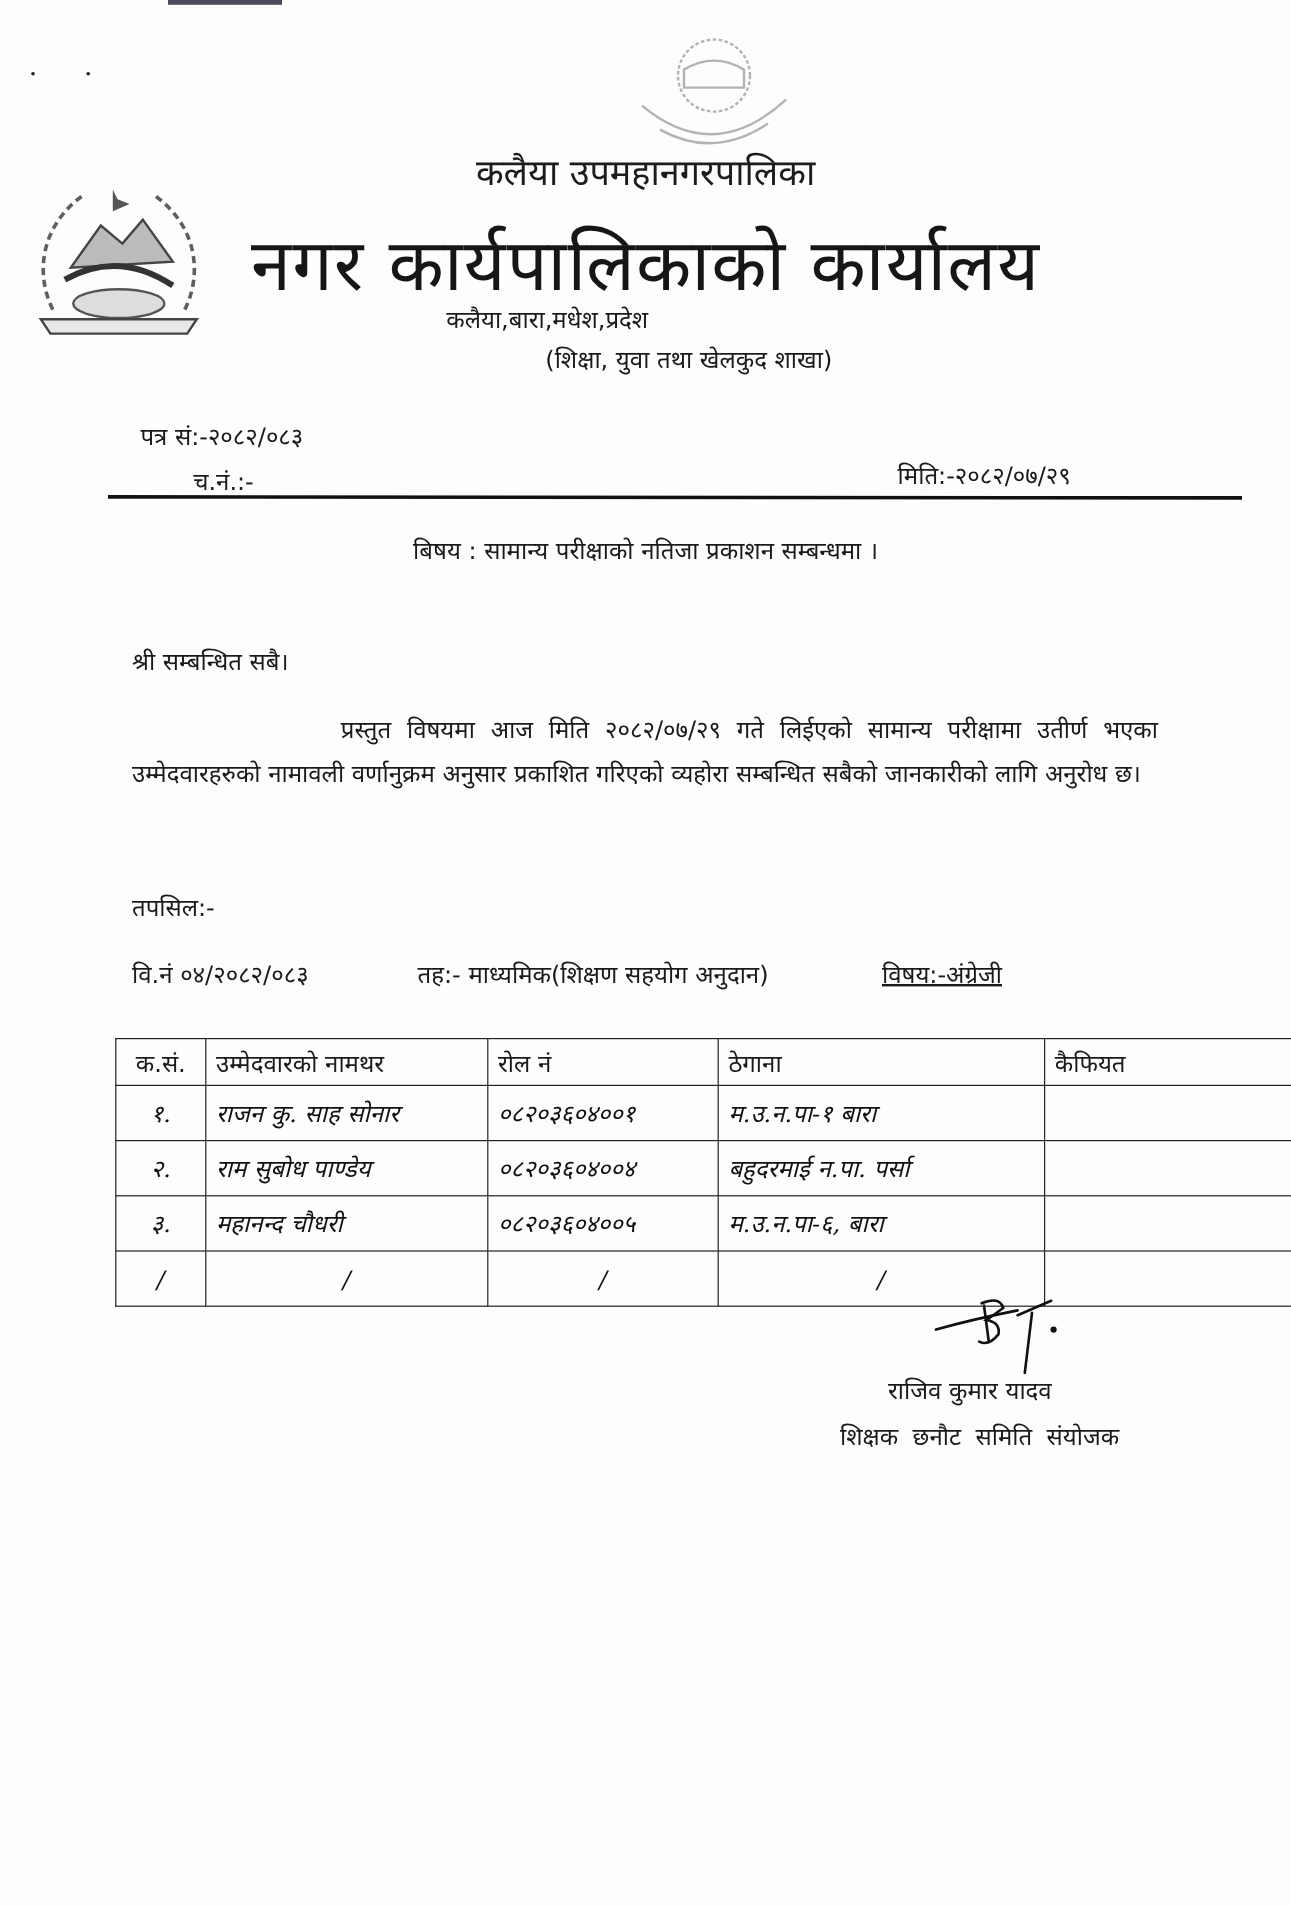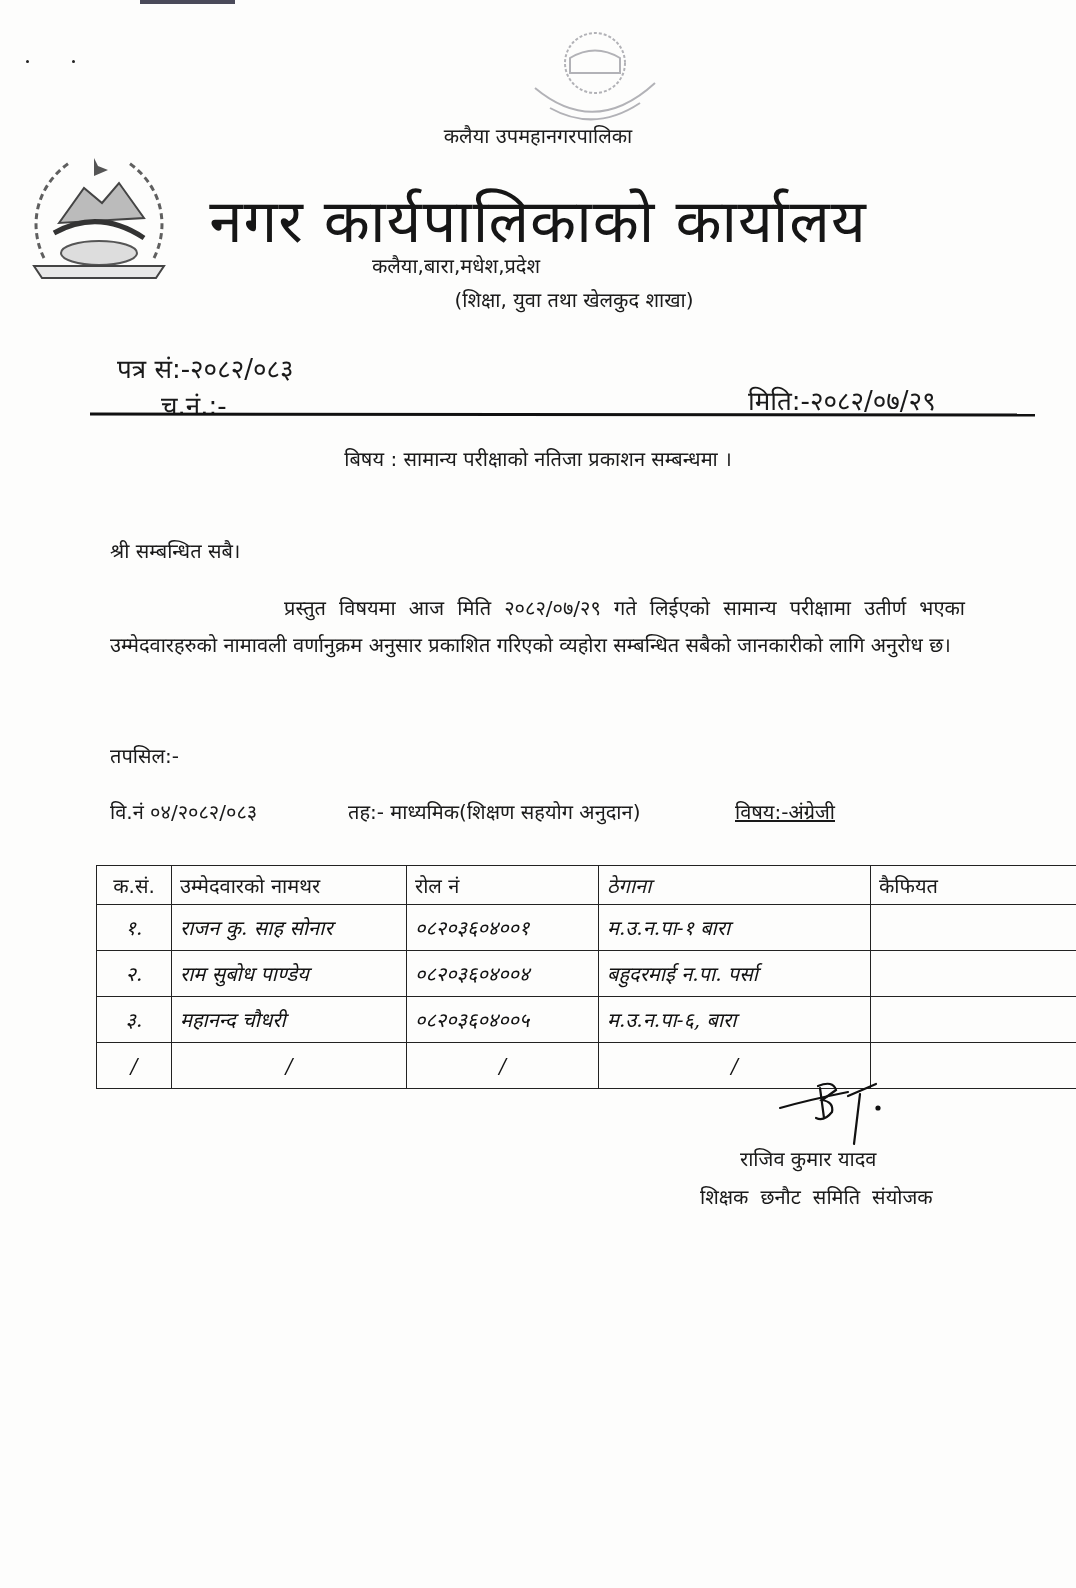--- a/index.html
+++ b/index.html
@@ -5,37 +5,37 @@
   html, body { margin:0; padding:0; }
   body {
     width:1076px; height:1588px; background:#fdfdfc; position:relative; overflow:hidden;
     font-family: "DejaVu Sans", sans-serif; color:#1a1a1a;
   }
   .abs { position:absolute; }
   .topbar { left:140px; top:0; width:95px; height:4px; background:#4a4a5a; }
   .dot { width:3px; height:3px; border-radius:50%; background:#222; }
   .emblem { left:24px; top:148px; width:150px; height:140px; }
   .seal { left:525px; top:28px; width:140px; height:110px; }
-  .h1 { left:0; width:1076px; top:122px; text-align:center; font-size:20px; color:#1c1c1c; }
+  .h1 { left:0; width:1076px; top:122px; text-align:center; font-size:30px; color:#1c1c1c; }
   .h2 { left:0; width:1076px; top:178px; text-align:center; font-size:60px; letter-spacing:1px; color:#161616; }
   .h3 { left:0; width:912px; top:252px; text-align:center; font-size:20px; }
   .h4 { left:0; width:1076px; top:286px; text-align:center; font-size:20px;padding-left:36px; }
-  .meta { font-size:26px; }
+  .meta { font-size:20px; }
   .rule { left:90px; top:413px; width:945px; height:3px; background:#111; transform:rotate(0.05deg); }
   .subject { left:0; width:1076px; top:445px; text-align:center; font-size:20px; }
   .body-text { font-size:20px; }
   .para { left:110px; top:590px; width:855px; font-size:20px; line-height:37px; text-align:justify; text-indent:174px; }
   table.results { position:absolute; left:96px; top:865px; width:1040px; border-collapse:collapse; }
   table.results td, table.results th { border:1.5px solid #222; height:45px; padding:0 8px; font-size:20px; font-weight:normal; text-align:left; }
   table.results th { height:38px; }
   .hw { font-family:"DejaVu Serif", serif; font-style:italic; font-size:21px; color:#111; }
   .c-sn { width:58px; text-align:center !important; }
   .c-name { width:218px; }
   .c-roll { width:175px; }
-  .c-addr { width:255px;font-style:italic; }
+  .c-addr { width:255px; }
   .sig { left:778px; top:1078px; width:110px; height:70px; }
   .signame { left:740px; top:1145px; font-size:20px; }
   .sigtitle { left:700px; top:1183px; font-size:20px;font-family:Liberation Mono, monospace; }
 </style>
 </head>
 <body>
 
 <div class="abs topbar"></div>
 <div class="abs dot" style="left:26px;top:60px;"></div>
 <div class="abs dot" style="left:72px;top:60px;"></div>

